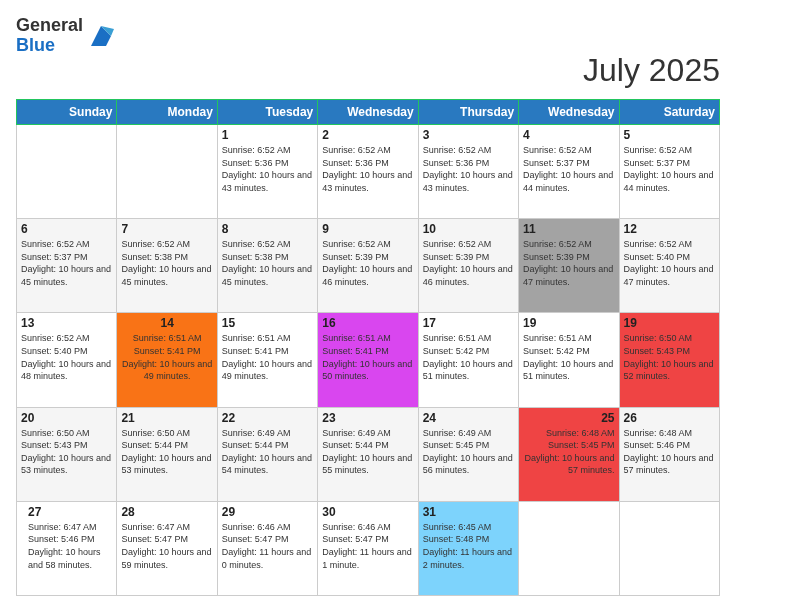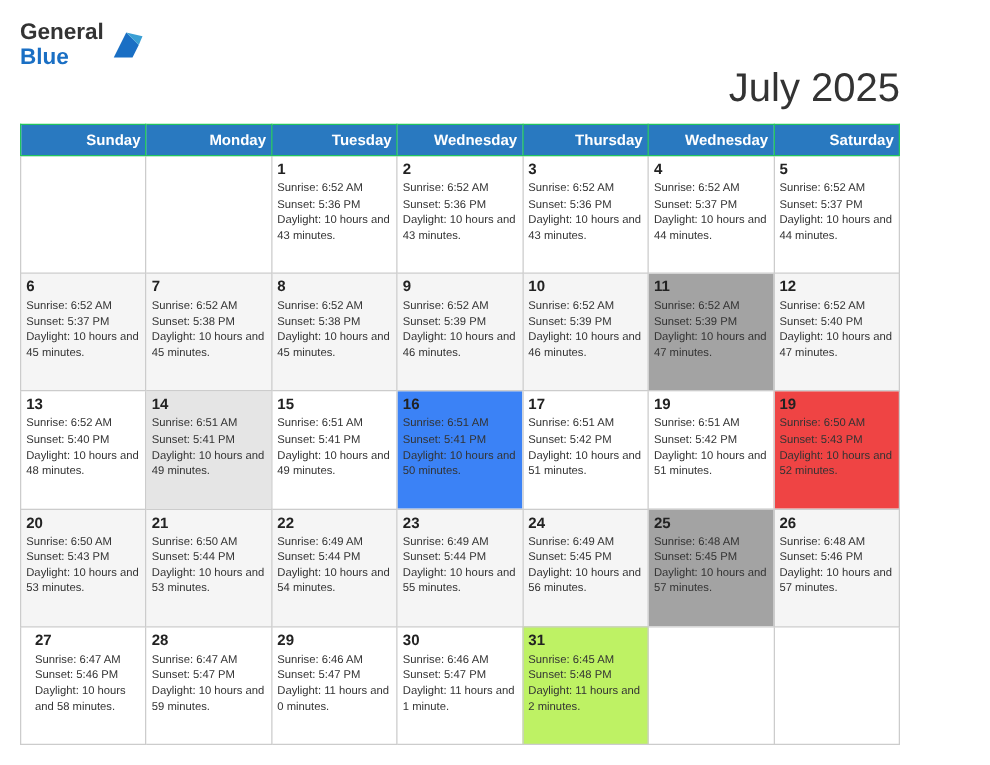--- a/index.html
+++ b/index.html
@@ -174,29 +174,29 @@
           <td style="background-color: rgb(245, 245, 245);">
             <div class="day-number">12</div>
             <div class="day-info">Sunrise: 6:52 AM<br>Sunset: 5:40 PM<br>Daylight: 10 hours and 47 minutes.</div>
           </td>
         </tr>
         <tr>
           <td style="background-color: rgb(255, 255, 255);">
             <div class="day-number">13</div>
             <div class="day-info">Sunrise: 6:52 AM<br>Sunset: 5:40 PM<br>Daylight: 10 hours and 48 minutes.</div>
           </td>
-          <td style="background-color: #e5e5e5;">
+          <td style="background-color: #f97316; text-align: center;">
             <div class="day-number">14</div>
             <div class="day-info">Sunrise: 6:51 AM<br>Sunset: 5:41 PM<br>Daylight: 10 hours and 49 minutes.</div>
           </td>
           <td style="background-color: rgb(255, 255, 255);">
             <div class="day-number">15</div>
             <div class="day-info">Sunrise: 6:51 AM<br>Sunset: 5:41 PM<br>Daylight: 10 hours and 49 minutes.</div>
           </td>
-          <td style="background-color: #3b82f6;">
+          <td style="background-color: #d946ef;">
             <div class="day-number">16</div>
             <div class="day-info">Sunrise: 6:51 AM<br>Sunset: 5:41 PM<br>Daylight: 10 hours and 50 minutes.</div>
           </td>
           <td style="background-color: rgb(255, 255, 255);">
             <div class="day-number">17</div>
             <div class="day-info">Sunrise: 6:51 AM<br>Sunset: 5:42 PM<br>Daylight: 10 hours and 51 minutes.</div>
           </td>
           <td style="background-color: rgb(255, 255, 255);">
             <div class="day-number">19</div>
             <div class="day-info">Sunrise: 6:51 AM<br>Sunset: 5:42 PM<br>Daylight: 10 hours and 51 minutes.</div>
@@ -220,21 +220,21 @@
             <div class="day-info">Sunrise: 6:49 AM<br>Sunset: 5:44 PM<br>Daylight: 10 hours and 54 minutes.</div>
           </td>
           <td style="background-color: rgb(245, 245, 245); margin-left: 39px;">
             <div class="day-number">23</div>
             <div class="day-info">Sunrise: 6:49 AM<br>Sunset: 5:44 PM<br>Daylight: 10 hours and 55 minutes.</div>
           </td>
           <td style="background-color: rgb(245, 245, 245);">
             <div class="day-number">24</div>
             <div class="day-info">Sunrise: 6:49 AM<br>Sunset: 5:45 PM<br>Daylight: 10 hours and 56 minutes.</div>
           </td>
-          <td style="background-color: #a3a3a3;">
+          <td style="background-color: #ef4444; text-align: right;">
             <div class="day-number">25</div>
             <div class="day-info">Sunrise: 6:48 AM<br>Sunset: 5:45 PM<br>Daylight: 10 hours and 57 minutes.</div>
           </td>
           <td style="background-color: rgb(245, 245, 245);">
             <div class="day-number">26</div>
             <div class="day-info">Sunrise: 6:48 AM<br>Sunset: 5:46 PM<br>Daylight: 10 hours and 57 minutes.</div>
           </td>
         </tr>
         <tr>
           <td style="background-color: rgb(255, 255, 255); padding-left: 11px;">
@@ -246,21 +246,21 @@
             <div class="day-info">Sunrise: 6:47 AM<br>Sunset: 5:47 PM<br>Daylight: 10 hours and 59 minutes.</div>
           </td>
           <td style="background-color: rgb(255, 255, 255);">
             <div class="day-number">29</div>
             <div class="day-info">Sunrise: 6:46 AM<br>Sunset: 5:47 PM<br>Daylight: 11 hours and 0 minutes.</div>
           </td>
           <td style="background-color: rgb(255, 255, 255);">
             <div class="day-number">30</div>
             <div class="day-info">Sunrise: 6:46 AM<br>Sunset: 5:47 PM<br>Daylight: 11 hours and 1 minute.</div>
           </td>
-          <td style="background-color: #bef264;">
+          <td style="background-color: #7dd3fc;">
             <div class="day-number">31</div>
             <div class="day-info">Sunrise: 6:45 AM<br>Sunset: 5:48 PM<br>Daylight: 11 hours and 2 minutes.</div>
           </td>
           <td class="empty-cell" style="background-color: rgb(255, 255, 255);"></td>
           <td class="empty-cell" style="background-color: rgb(255, 255, 255);"></td>
         </tr>
       </tbody>
   </table>
 </div>
 

